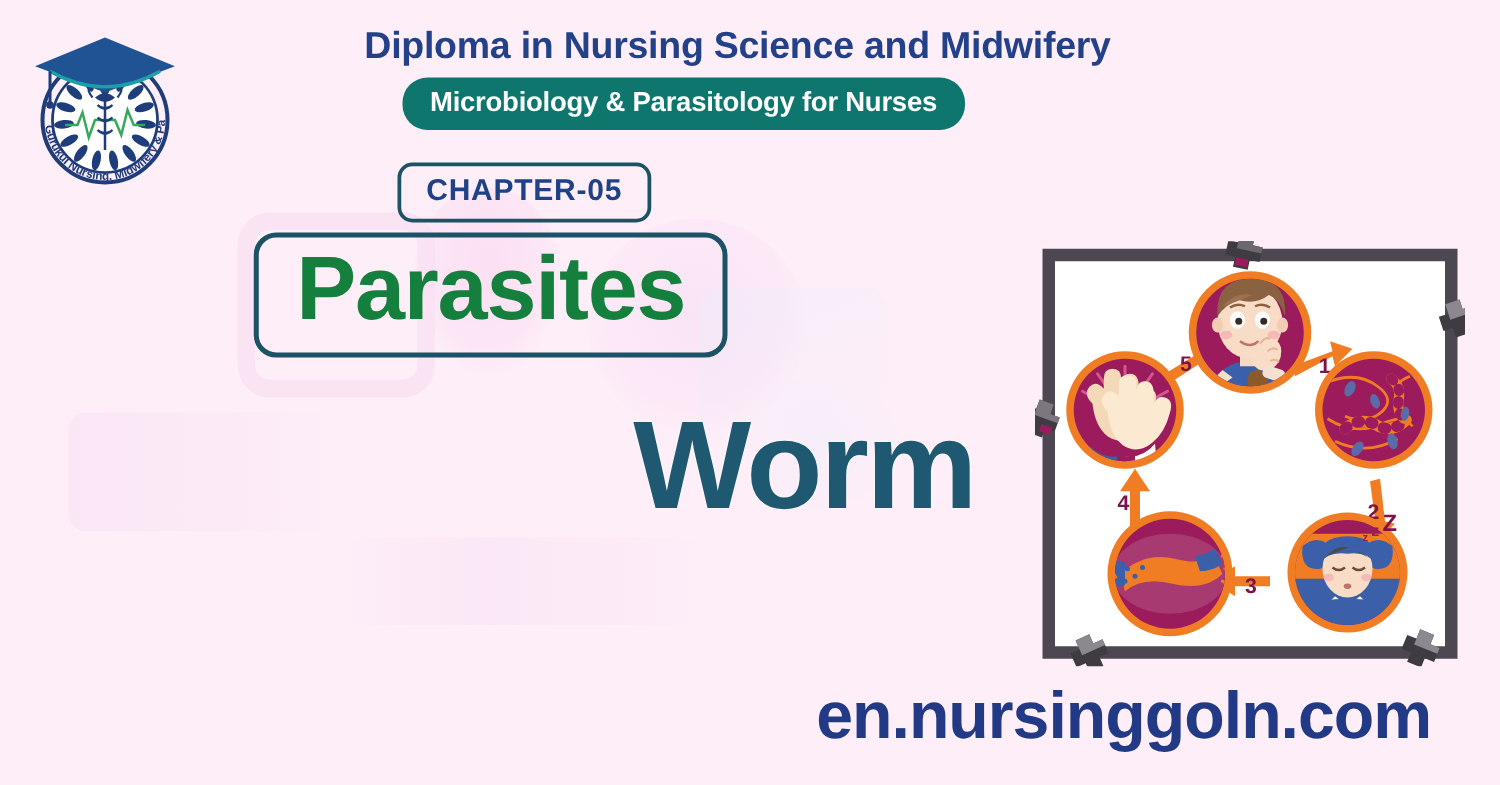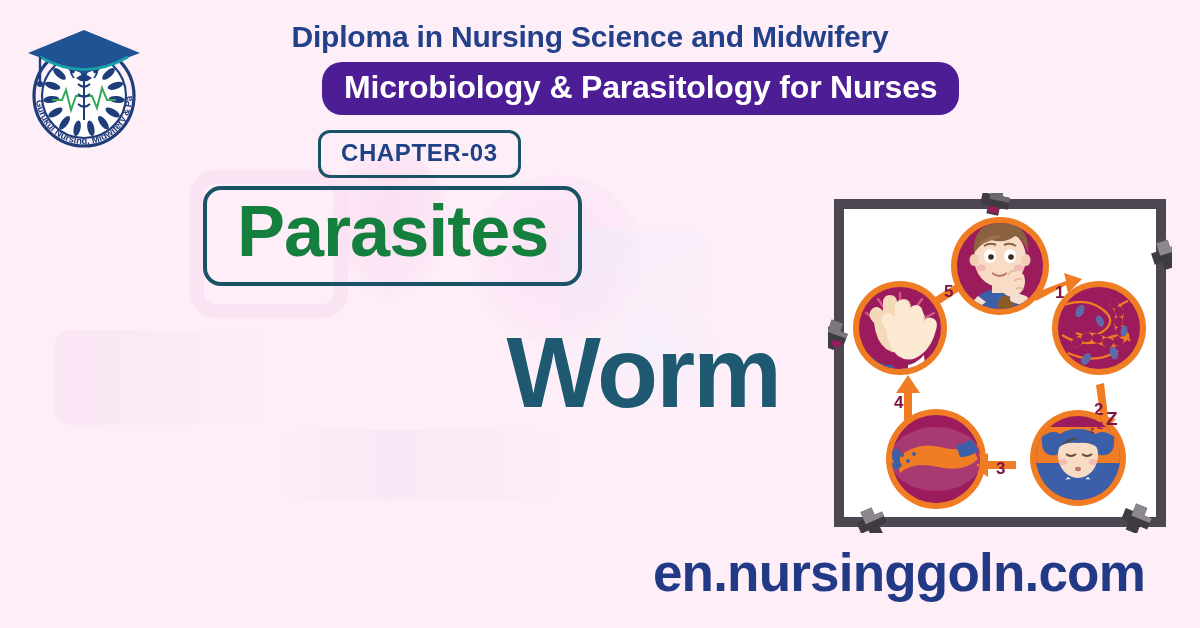--- a/index.html
+++ b/index.html
@@ -84,23 +84,23 @@
     color: #234189;
     letter-spacing: -0.2px;
     white-space: nowrap;
   }
 
   .subject-pill {
     position: absolute;
     left: 322px;
     top: 62px;
     padding: 7px 22px 9px 22px;
-    background: #4c1d95;
+    background: #0f766e;
     color: #ffffff;
-    font-size: 32px;
+    font-size: 22px;
     font-weight: bold;
     border-radius: 20px;
     white-space: nowrap;
     letter-spacing: -0.2px;
   }
 
   .chapter-badge {
     position: absolute;
     left: 318px;
     top: 130px;
@@ -260,21 +260,21 @@
       <text font-family="Liberation Sans, sans-serif" font-size="9.4" font-weight="bold" fill="#1f3d7a">
         <textPath href="#arcpath" startOffset="3%">Gurukul Nursing, Midwifery &amp; Patient Care</textPath>
       </text>
     </svg>
   </div>
 
   <div class="course-title">Diploma in Nursing Science and Midwifery</div>
 
   <div class="subject-pill">Microbiology &amp; Parasitology for Nurses</div>
 
-  <div class="chapter-badge">CHAPTER-03</div>
+  <div class="chapter-badge">CHAPTER-05</div>
 
   <div class="topic-box">Parasites</div>
 
   <div class="main-title">
     <div class="line1">Worm</div>
   </div>
 
   <div class="site-url">en.nursinggoln.com</div>
 
   <div id="illus">

